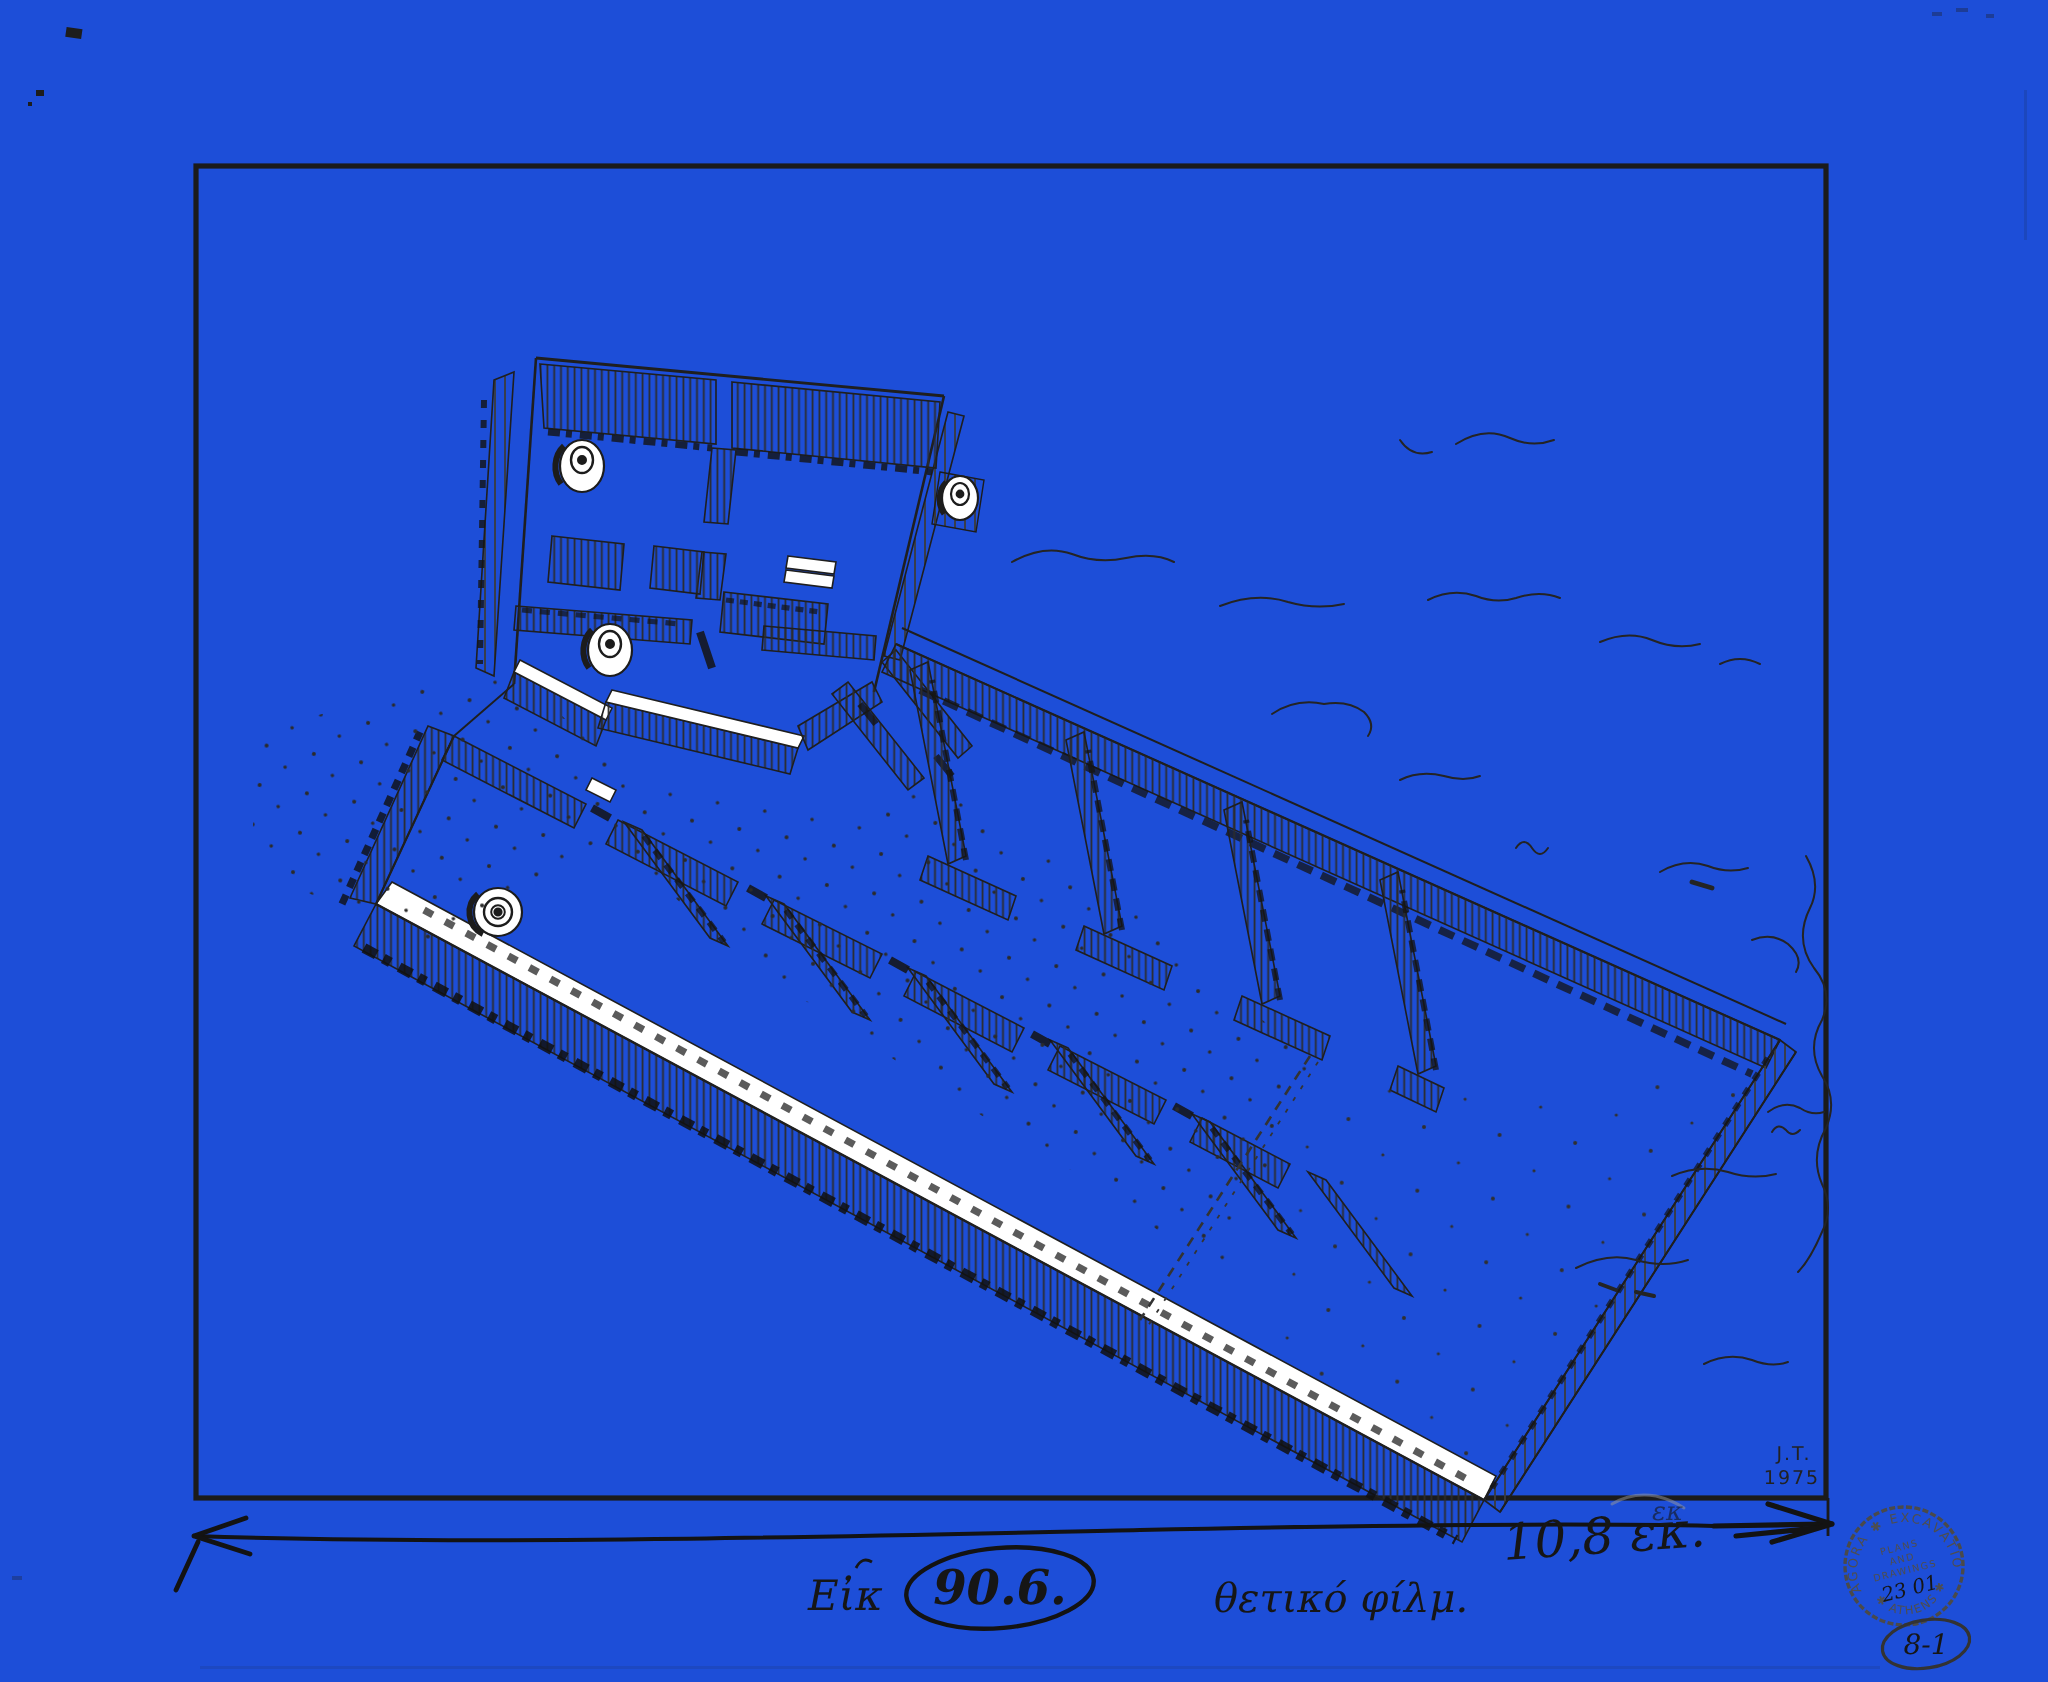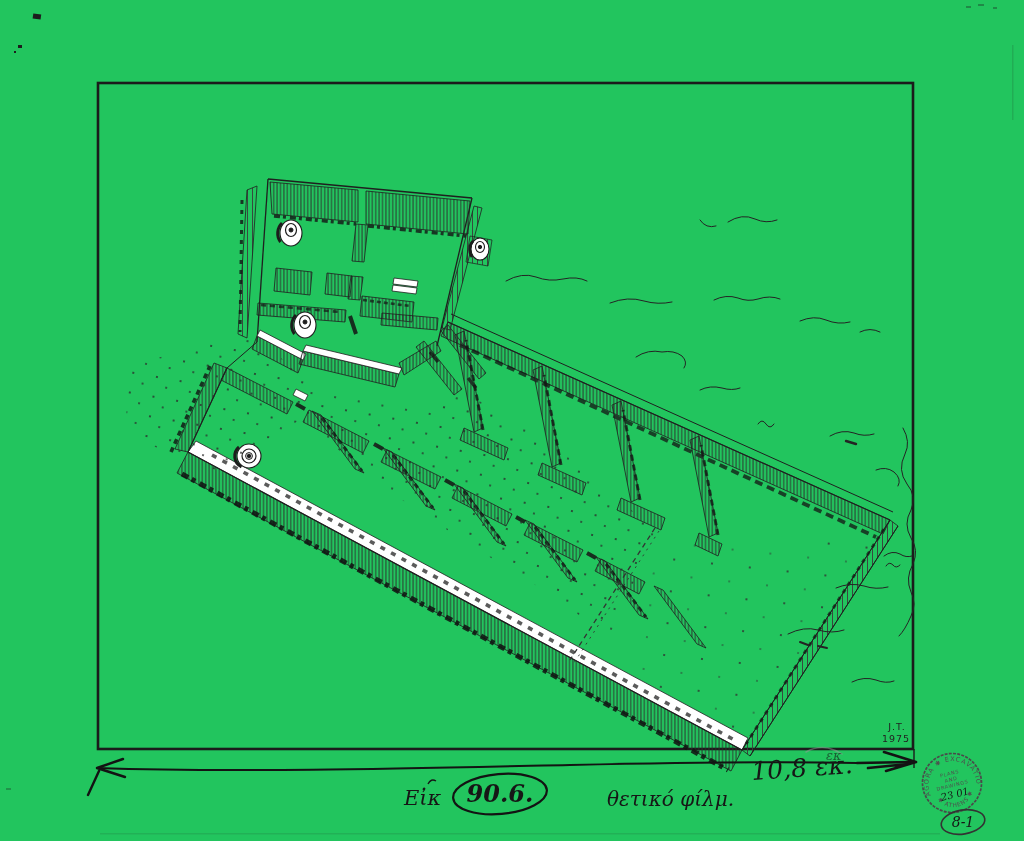--- a/index.html
+++ b/index.html
@@ -1,16 +1,16 @@
 <!DOCTYPE html>
 <html><head>
 <meta charset="utf-8">
 <style>
   html,body{margin:0;padding:0;background:#e9e9e7;}
-  .page{position:relative;width:1024px;height:841px;background:#22c55e;overflow:hidden;
+  .page{position:relative;width:1024px;height:841px;background:#1d4ed8;overflow:hidden;
         font-family:"DejaVu Serif", serif;}
   svg{position:absolute;left:0;top:0;}
   .hand{font-family:"DejaVu Serif", serif;font-style:italic;fill:#161616;}
   .stamp-t{font-family:"DejaVu Sans", sans-serif;fill:#4e4e4e;}
 </style>
 </head>
 <body>
 
 <div class="page">
 <svg width="1024" height="841" viewBox="0 0 1024 841">

